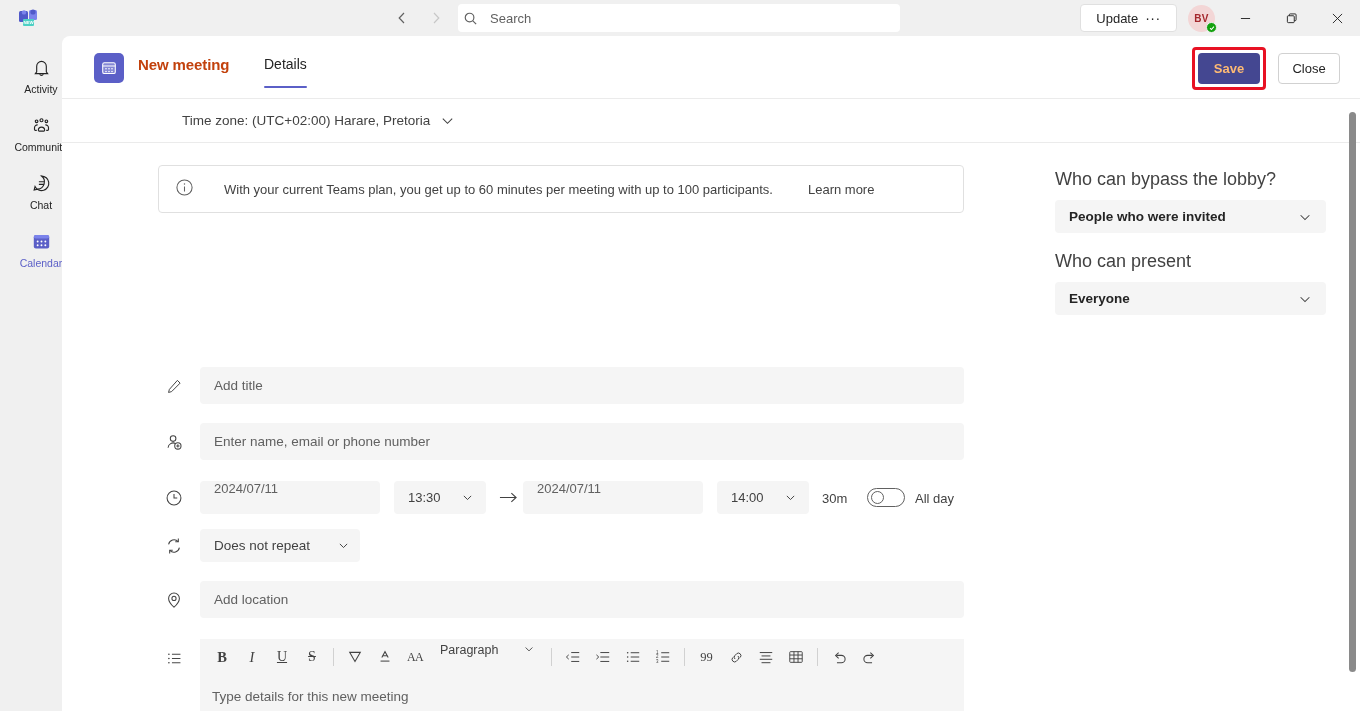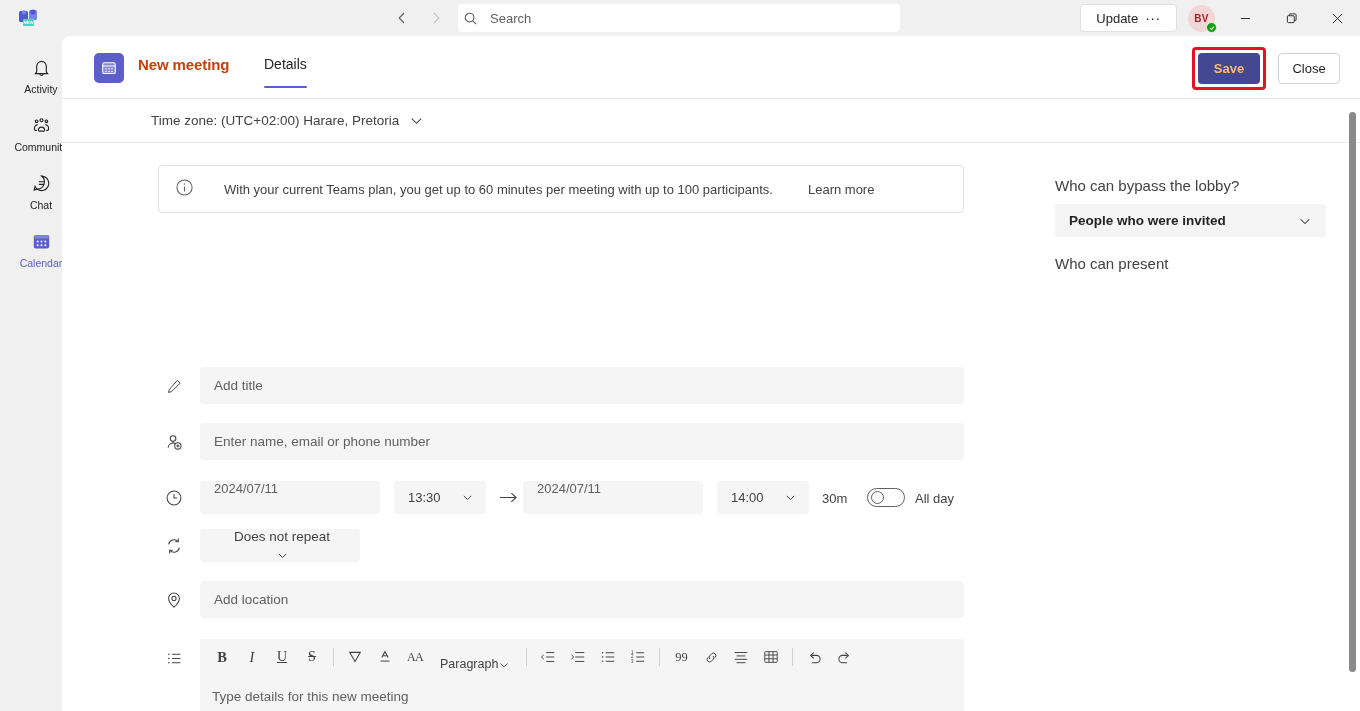--- a/index.html
+++ b/index.html
@@ -171,21 +171,21 @@
     font-size: 13px;
     font-family: "Liberation Sans", sans-serif;
     cursor: pointer;
     display:flex; align-items:center; justify-content:center;text-align:right;
   }
 
   
   .tz-row {
     height: 44px;
     display: flex; align-items: center;
-    padding-left: 89px;
+    padding-left: 120px;
     border-bottom: 1px solid #ebebeb;
   }
   .tz-btn {
     display: flex; align-items: center; gap: 10px;
     font-size: 13.5px; color: #424242; cursor: pointer;
   }
 
   
   .body-wrap { position: relative; height: 567px; }
 
@@ -251,21 +251,21 @@
     margin-left: 3px;
   }
   .allday-text { position: absolute; font-size: 13px; color: #424242; }
 
   .repeat-select {
     position: absolute; left: 138px; top: 0;
     width: 160px; height: 33px;
     background: #f5f5f5; border-radius: 4px;
     display: flex; align-items: center; justify-content: space-between;
     padding: 0 10px 0 14px;
-    font-size: 13.5px; color: #424242; cursor: pointer; flex-direction: column;
+    font-size: 13.5px; color: #424242; cursor: pointer;
   }
 
   
   .editor-icon {
     position: absolute; left: 100px; top: 503px;
     width: 24px; height: 24px;
     display:flex; align-items:center; justify-content:center;
     color: #424242;
   }
   .rte-toolbar {
@@ -275,43 +275,43 @@
     display: flex; align-items: center;
     padding-left: 7px; gap: 0px;
   }
   .tb-btn {
     width: 30px; height: 28px;
     display: flex; align-items: center; justify-content: center;
     color: #424242; cursor: pointer; border-radius: 3px;
   }
   .tb-sep { width: 1px; height: 18px; background: #d1d1d1; margin: 0 6px; }
   .tb-para {
-    display: flex; align-items: flex-end; gap: 0;
+    display: flex; align-items: flex-start; gap: 25px;
     font-size: 12.5px; color: #424242;
     padding: 0 8px; height: 28px; cursor: pointer; border-radius: 3px;
     margin: 0 2px;
   }
   .rte-body {
     position: absolute; left: 138px; top: 532px;
     width: 764px; height: 179px;
     background: #f5f5f5;
     padding: 14px 14px 0 12px;
     font-size: 13.5px; color: #616161;
     cursor: text;
   }
 
   
   .opt-col {
     position: absolute; left: 993px; top: 0;
     width: 305px; height: 567px;
     padding-top: 22px;
   }
   .opt-label {
-    font-size: 15px; color: #424242;
-    margin: 12px 0 10px 0;
+    font-size: 18px; color: #424242;
+    margin: 4px 0 10px 0;
   }
   .opt-select {
     width: 271px; height: 33px;
     background: #f5f5f5; border-radius: 4px;
     display: flex; align-items: center; justify-content: space-between;
     padding: 0 14px;
     font-size: 13.5px; color: #242424; font-weight: bold;
     margin-bottom: 18px; cursor: pointer;
   }
 
@@ -705,17 +705,25 @@
       <div class="opt-label">Who can bypass the lobby?</div>
       <div class="opt-select">
         <span>People who were invited</span>
         <span class="chev">
           <svg width="14" height="14" viewBox="0 0 16 16" fill="none" stroke="currentColor" stroke-width="1.15">
               <path d="M3 6 L8 11 L13 6"></path>
             </svg>
         </span>
       </div>
       <div class="opt-label">Who can present</div>
+      <div class="opt-select">
+        <span>Everyone</span>
+        <span class="chev">
+          <svg width="14" height="14" viewBox="0 0 16 16" fill="none" stroke="currentColor" stroke-width="1.15">
+              <path d="M3 6 L8 11 L13 6"></path>
+            </svg>
+        </span>
+      </div>
     </div>
   </div>
 </div>
 
 <div class="scrollbar"></div>
 
 </body></html>

